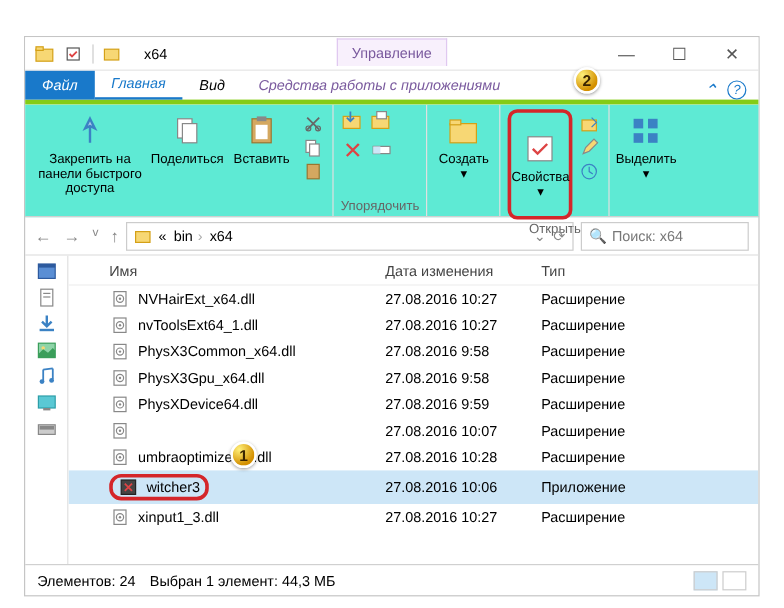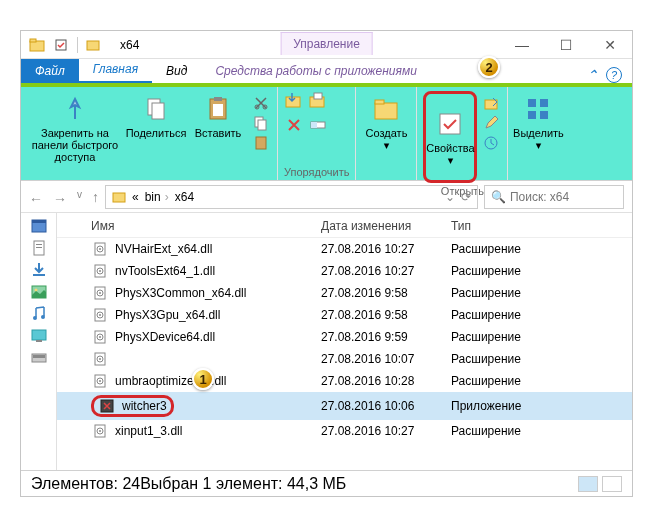--- a/index.html
+++ b/index.html
@@ -37,21 +37,21 @@
     .columns { display: flex; font-size: 12px; padding: 6px 10px 4px 10px; color: #444; border-bottom: 1px solid #eee; }
     .col-name { width: 230px; }
     .col-date { width: 130px; }
     .col-type { flex: 1; }
     .file-list { overflow-x: hidden; overflow-y: scroll; flex: 1; }
     .file-row { display: flex; align-items: center; padding: 3px 10px; font-size: 12px; }
     .file-row.selected { background: #cde6f7; }
     .file-icon { width: 18px; margin-right: 6px; display: flex; align-items: center; justify-content: center; }
     .file-row .col-name { display: flex; align-items: center; width: 230px; }
     .highlight-file { border: 3px solid #d4262a; border-radius: 10px; padding: 0 4px; display: flex; align-items: center; position: relative; }
-    .statusbar { display: flex; align-items: center; height: 26px; border-top: 1px solid #d0d0d0; font-size: 16px; padding: 0 10px; gap: 0; }
+    .statusbar { display: flex; align-items: center; height: 26px; border-top: 1px solid #d0d0d0; font-size: 12px; padding: 0 10px; gap: 12px; }
     .statusbar .spacer { flex: 1; }
     .view-btns { display: flex; gap: 4px; }
     .view-btn { width: 20px; height: 16px; border: 1px solid #ccc; }
     .badge { position: absolute; width: 22px; height: 22px; border-radius: 50%; background: radial-gradient(circle at 30% 25%, #fff07a, #d49000 70%); border: 2px solid #fff; box-shadow: 0 1px 3px rgba(0,0,0,.4); display: flex; align-items: center; justify-content: center; font-weight: bold; font-size: 13px; color: #3a2400; z-index: 10; }
     .badge-1 { top: 368px; left: 192px; }
     .badge-2 { top: 56px; left: 478px; }
     svg { display: block; }
   </style>
 </head>
 <body>

